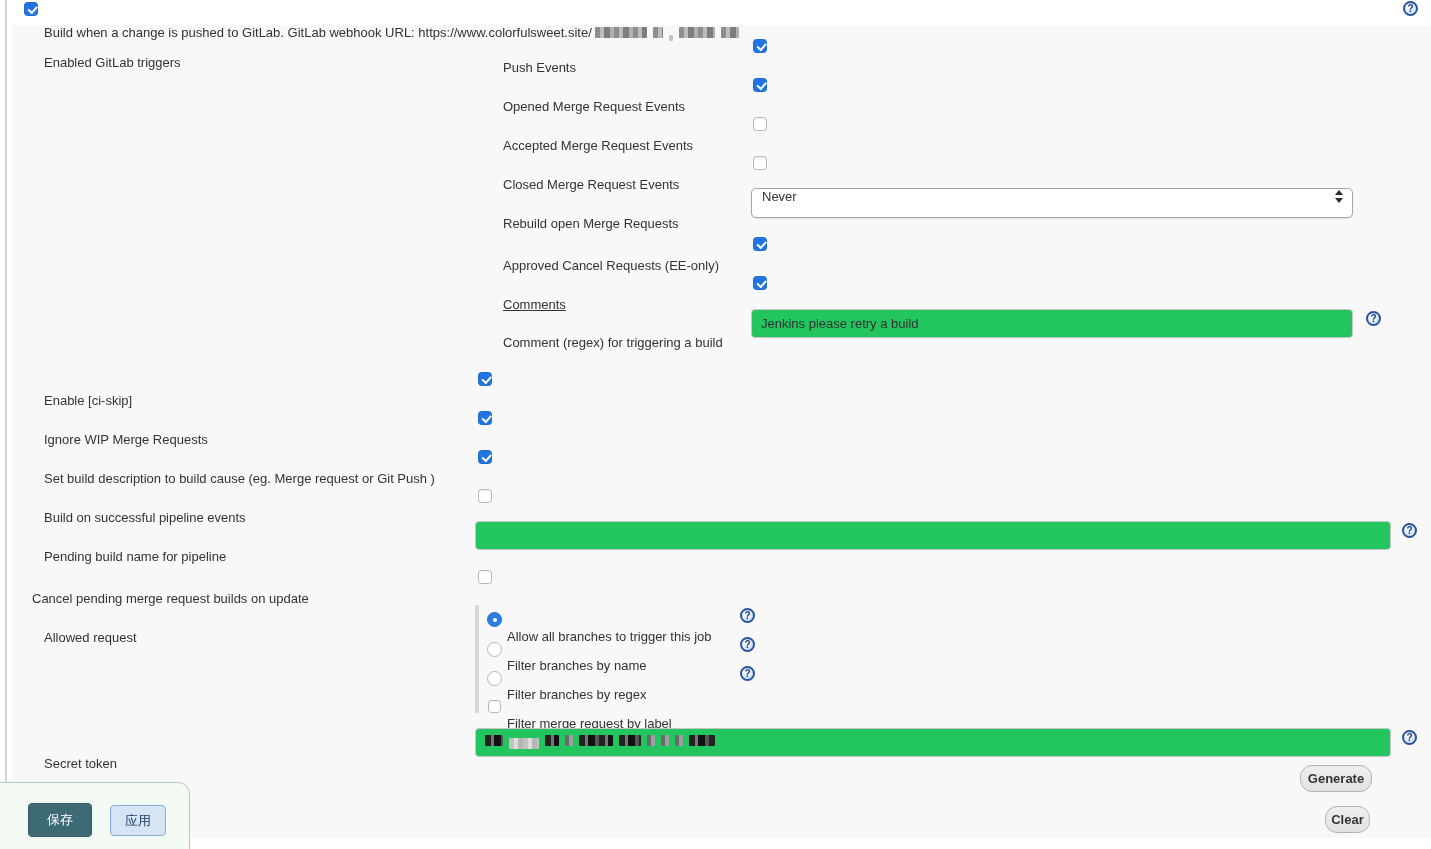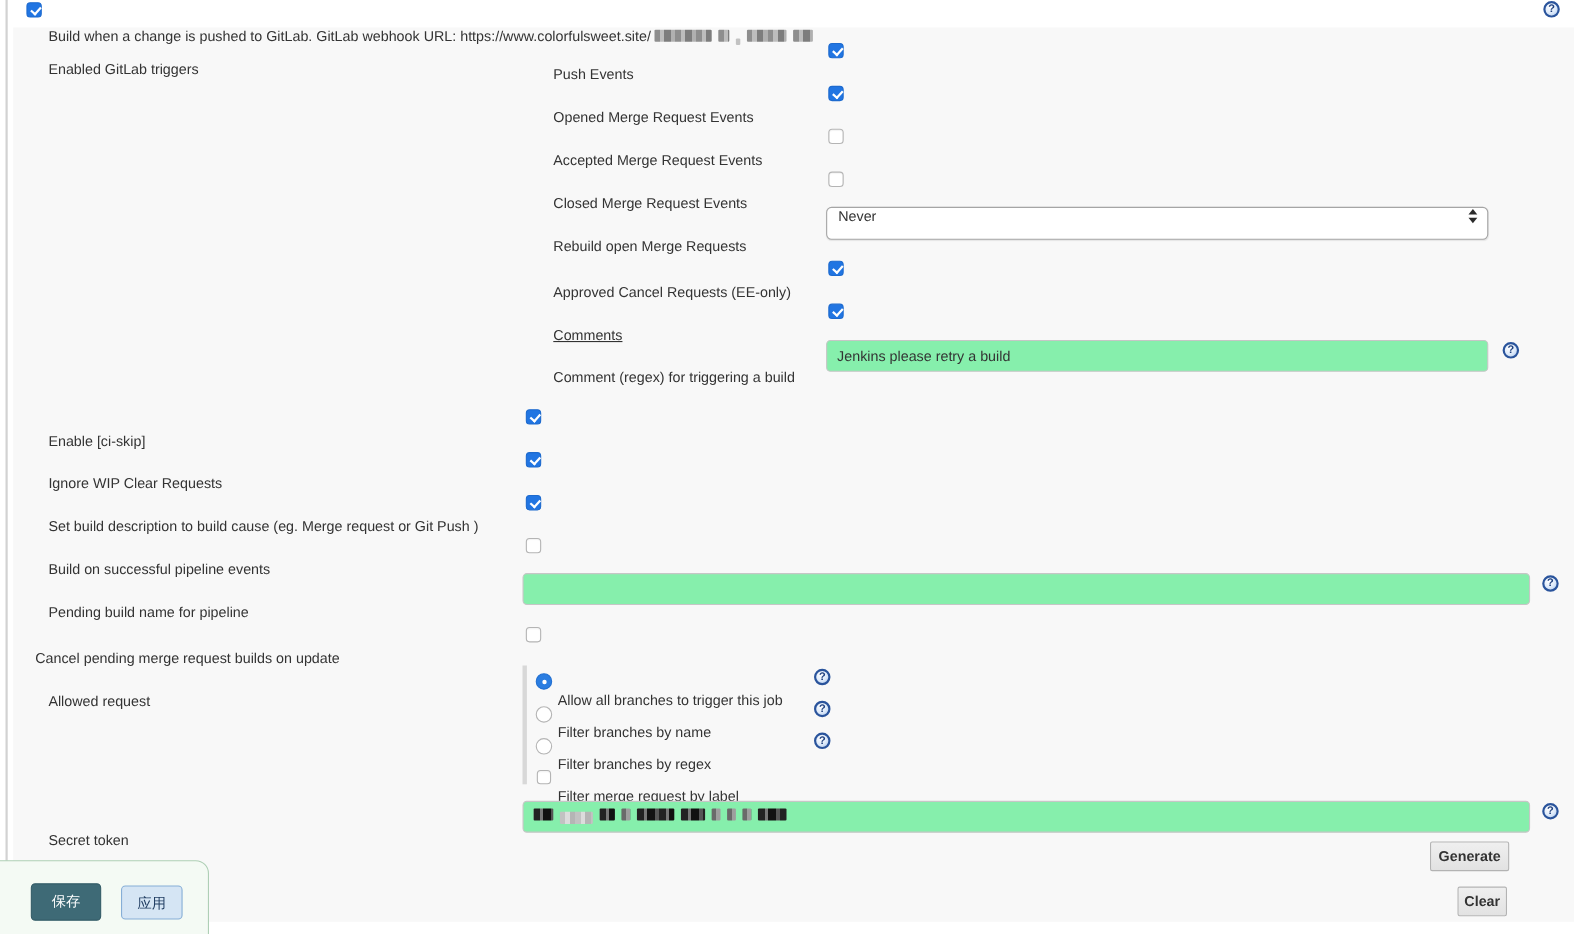--- a/index.html
+++ b/index.html
@@ -24,41 +24,41 @@
   .cb.small { width:13px; height:13px; }
 
   
   .radio { position:absolute; width:15px; height:15px; border-radius:50%;
         background:#fff; border:1px solid #b4b4b4; cursor:pointer; }
   .radio.selected { background:#2b7de1; border-color:#2270d2; }
   .radio.selected::after { content:""; position:absolute; left:4.5px; top:4.5px;
         width:4px; height:4px; border-radius:50%; background:#fff; }
 
   
-  .tinput { position:absolute; height:30px; background:#86efac; border:1px solid #c6c6c6;
+  .tinput { position:absolute; height:30px; background:#22c55e; border:1px solid #c6c6c6;
         border-radius:4px; padding:0 9px; font-family:"Liberation Sans",sans-serif;
         font-size:13px; color:#333; outline:none; }
 
   
   .selectbox { position:absolute; background:#fff; border:1px solid #a5a5a5; border-radius:5px;
         display:flex; align-items:center; justify-content:space-between;
         padding:0 9px 14px 10px; cursor:pointer; box-shadow:0 0.5px 1px rgba(0,0,0,.08); }
   .spin { display:flex; flex-direction:column; gap:3px; align-items:center; }
   .tri-up { width:0; height:0; border-left:4px solid transparent; border-right:4px solid transparent; border-bottom:5px solid #2b2b2b; }
   .tri-dn { width:0; height:0; border-left:4px solid transparent; border-right:4px solid transparent; border-top:5px solid #2b2b2b; }
 
   
   .help { position:absolute; width:15px; height:15px; border-radius:50%;
         border:2px solid #2a549c; color:#1c3e7d; font-size:10px; font-weight:bold;
         background:radial-gradient(circle at 38% 32%, #ffffff 0%, #dce9fa 55%, #a9c4e8 100%);
         display:flex; align-items:center; justify-content:center; cursor:pointer; }
 
   
   .btn { position:absolute; background:linear-gradient(#efefef,#e2e2e2); border:1px solid #b3b3b3;
-        border-radius:2px; color:#333; font-weight:bold; font-size:13px;
+        border-radius:12px; color:#333; font-weight:bold; font-size:13px;
         display:flex; align-items:center; justify-content:center; cursor:pointer;
         font-family:"Liberation Sans",sans-serif; }
 
   
   .savebar { position:absolute; left:-14px; top:782px; width:204px; height:90px;
         background:#f4faf4; border:1px solid #aecfb5; border-top-right-radius:12px; }
   .btn-save { position:absolute; left:28px; top:803px; width:64px; height:34px;
         background:#3e6a76; border:1px solid #355d68; border-radius:4px; color:#fff;
         font-size:13px; display:flex; align-items:center; justify-content:center; cursor:pointer; }
   .btn-apply { position:absolute; left:110px; top:805px; width:56px; height:31px;
@@ -123,21 +123,21 @@
 <div class="lbl" style="left:503px; top:276px;text-decoration:underline;">Comments</div>
 <span class="cb checked" style="left:753px; top:276px;"></span>
 
 <div class="lbl" style="left:503px; top:314px;">Comment (regex) for triggering a build</div>
 <input class="tinput" style="left: 751px; top: 309px; width: 602px; height: 29px;" type="text" value="Jenkins please retry a build">
 <div class="help" style="left:1366px; top:311px;">?</div>
 
 <div class="lbl" style="left:44px; top:372px;">Enable [ci-skip]</div>
 <span class="cb checked" style="left:478px; top:372px;"></span>
 
-<div class="lbl" style="left:44px; top:411px;">Ignore WIP Clear Requests</div>
+<div class="lbl" style="left:44px; top:411px;">Ignore WIP Merge Requests</div>
 <span class="cb checked" style="left:478px; top:411px;"></span>
 
 <div class="lbl" style="left:44px; top:450px;">Set build description to build cause (eg. Merge request or Git Push )</div>
 <span class="cb checked" style="left:478px; top:450px;"></span>
 
 <div class="lbl" style="left:44px; top:489px;">Build on successful pipeline events</div>
 <span class="cb" style="left:478px; top:489px;"></span>
 
 <div class="lbl" style="left:44px; top:528px;">Pending build name for pipeline</div>
 <input class="tinput" style="left: 475px; top: 521px; width: 916px; height: 29px;" type="text" value="">

